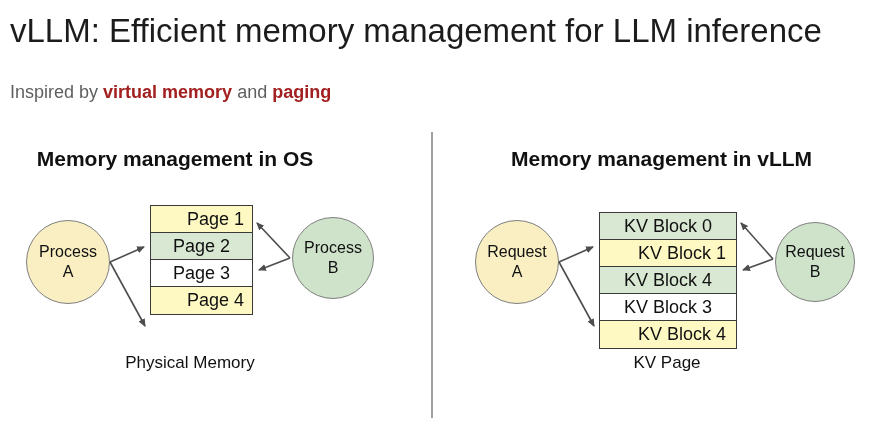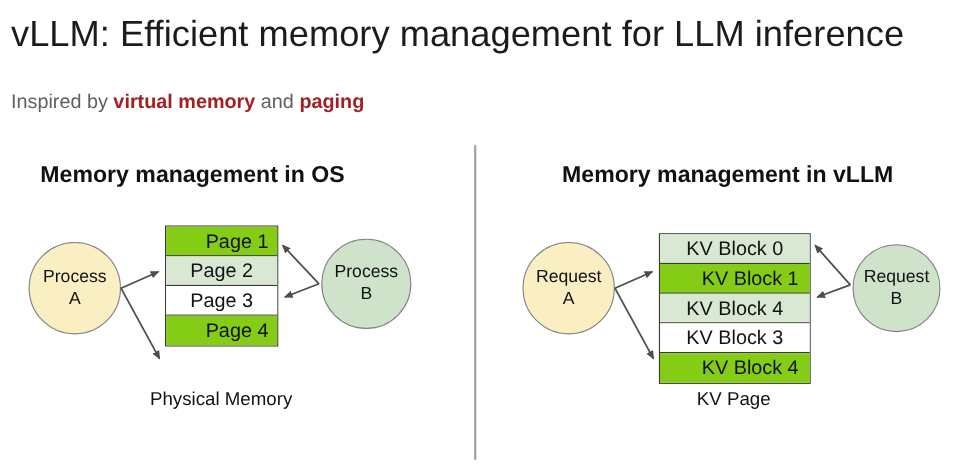--- a/index.html
+++ b/index.html
@@ -88,33 +88,33 @@
     display: flex;
     align-items: center;
     justify-content: center;
     font-size: 18px;
     color: #111111;
     border-bottom: 1px solid #3a3a3a;
     box-sizing: border-box;
   }
   .mem-row:last-child { border-bottom: none; }
   .fill-green  { background: #d9e8d3; }
-  .fill-yellow { background: #84cc16; padding-left: 28px; }
+  .fill-yellow { background: #fef9c3; padding-left: 28px; }
   .fill-white  { background: #ffffff; }
 
   .caption {
     position: absolute;
     top: 353px;
     width: 200px;
     text-align: center;
     font-size: 17px;
     color: #111111;
     white-space: nowrap;
   }
-  .caption-os   { left: 101px; }
+  .caption-os   { left: 90px; }
   .caption-vllm { left: 567px; }
 
   .arrow-layer {
     position: absolute;
     left: 0; top: 0;
     width: 873px; height: 422px;
     pointer-events: none;
   }
 </style>
 </head>

